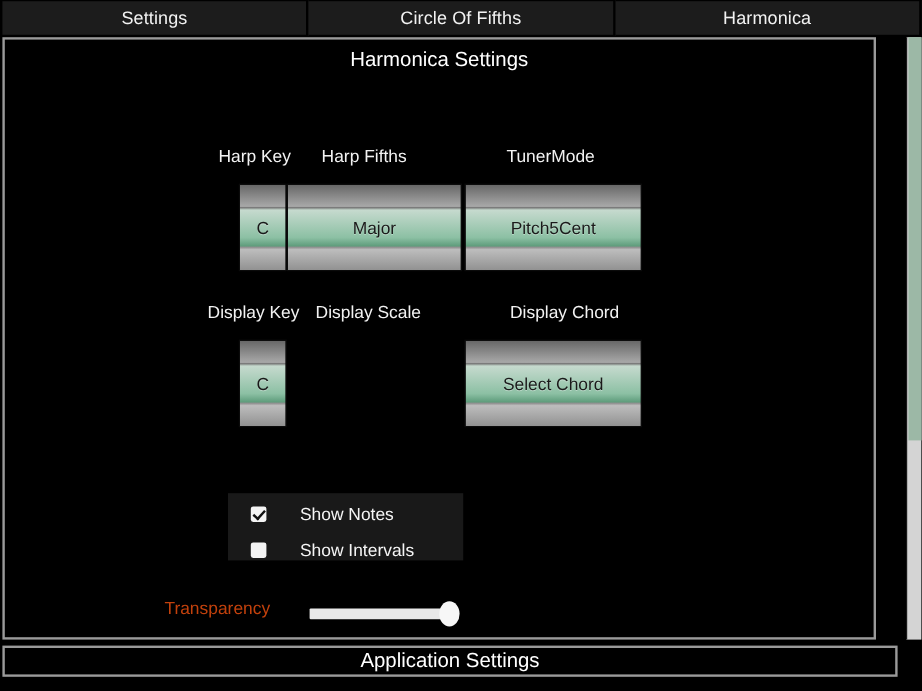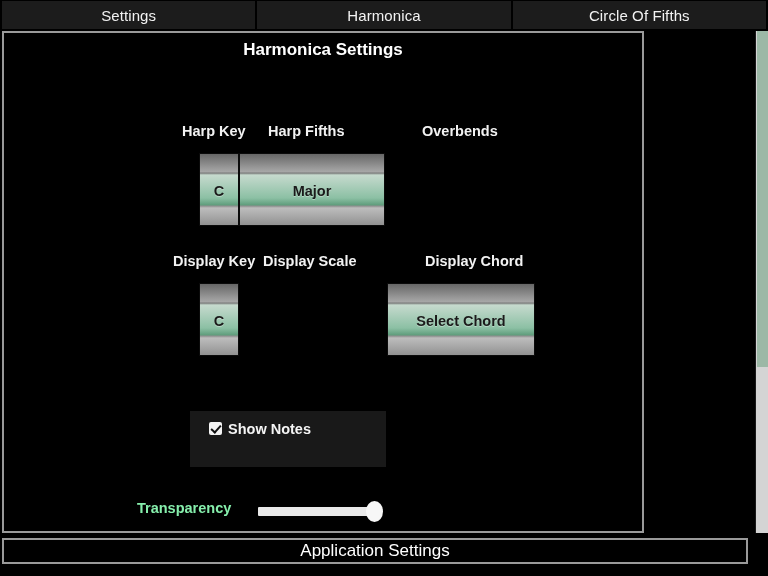--- a/index.html
+++ b/index.html
@@ -49,26 +49,25 @@
     box-sizing: border-box;
   }
   .tab:first-child { border-left: 2px solid #000; }
   .tab:last-child { border-right: 2px solid #000; }
 
   
   .content-panel {
     position: absolute;
     left: 2px;
     top: 31px;
-    width: 642px;
+    width: 728px;
     height: 502px;
     background: #000000;
     border: 2px solid #9a9a9a;
     box-sizing: border-box;
-    font-weight: bold;
   }
 
   .page-title {
     position: absolute;
     left: 0;
     top: 7px;
     width: 100%;
     text-align: center;
     font-size: 17px;
     color: #ffffff;
@@ -156,20 +155,21 @@
     background: transparent;
     padding: 7px 0 7px 0;
     box-sizing: border-box;
   }
   .cb-row {
     display: flex;
     align-items: center;
     height: 21px;
     margin-bottom: 9px;
     padding-left: 19px;
+    gap: 22px;
   }
   .cb-group-right .cb-row { padding-left: 6px; }
 
   .checkbox {
     width: 13px;
     height: 13px;
     background: #f4f4f4;
     border-radius: 2px;
     margin-right: 6px;
     position: relative;
@@ -198,21 +198,21 @@
     left: 0;
     top: 462px;
     width: 100%;
     height: 30px;
   }
   .slider-label {
     position: absolute;
     left: 133px;
     top: 5px;
     font-size: 14.5px;
-    color: #86efac;
+    color: #c2410c;
   }
   .slider-wrap {
     position: absolute;
     left: 254px;
     top: 6px;
     width: 126px;
     height: 20px;
   }
   .slider-track {
     position: absolute;
@@ -275,43 +275,46 @@
 </head>
 <body>
 
 <div class="app">
 
   <div class="tabbar">
     <div class="tab">
       <span>Settings</span>
     </div>
     <div class="tab">
+      <span>Circle Of Fifths</span>
+    </div>
+    <div class="tab">
       <span>Harmonica</span>
-    </div>
-    <div class="tab">
-      <span>Circle Of Fifths</span>
     </div>
   </div>
 
   <div class="content-panel">
 
     <div class="page-title">Harmonica Settings</div>
 
     <div class="spinner-row row1">
       <div class="labels">
         <span style="left:178px;">Harp Key</span>
         <span style="left:264px;">Harp Fifths</span>
-        <span style="left:418px;">Overbends</span>
+        <span style="left:418px;">TunerMode</span>
       </div>
       <div class="spinners">
         <div class="spinner sp-key">
           <div class="spinner-val">C</div>
         </div>
         <div class="spinner sp-mid">
           <div class="spinner-val">Major</div>
+        </div>
+        <div class="spinner sp-right">
+          <div class="spinner-val">Pitch5Cent</div>
         </div>
       </div>
     </div>
 
     <div class="spinner-row row2">
       <div class="labels">
         <span style="left:169px;">Display Key</span>
         <span style="left:259px;">Display Scale</span>
         <span style="left:409px;margin-left:12px;">Display Chord</span>
       </div>
@@ -323,20 +326,24 @@
           <div class="spinner-val">Select Chord</div>
         </div>
       </div>
     </div>
 
     <div class="cb-group-left">
       <div class="cb-row">
         <span class="checkbox checked"></span>
         <span class="cb-label">Show Notes</span>
       </div>
+      <div class="cb-row">
+        <span class="checkbox"></span>
+        <span class="cb-label">Show Intervals</span>
+      </div>
     </div>
 
 
     <div class="slider-row">
       <div class="slider-label">Transparency</div>
       <div class="slider-wrap">
         <div class="slider-track"></div>
         <div class="slider-thumb"></div>
       </div>
     </div>

